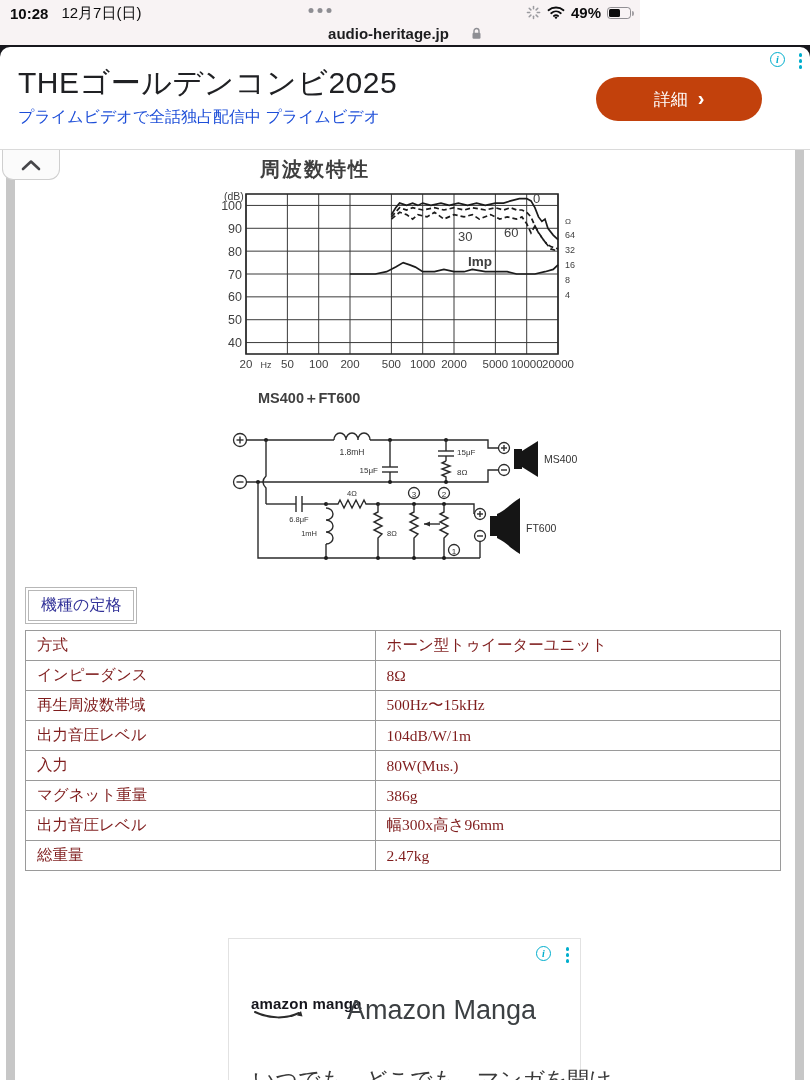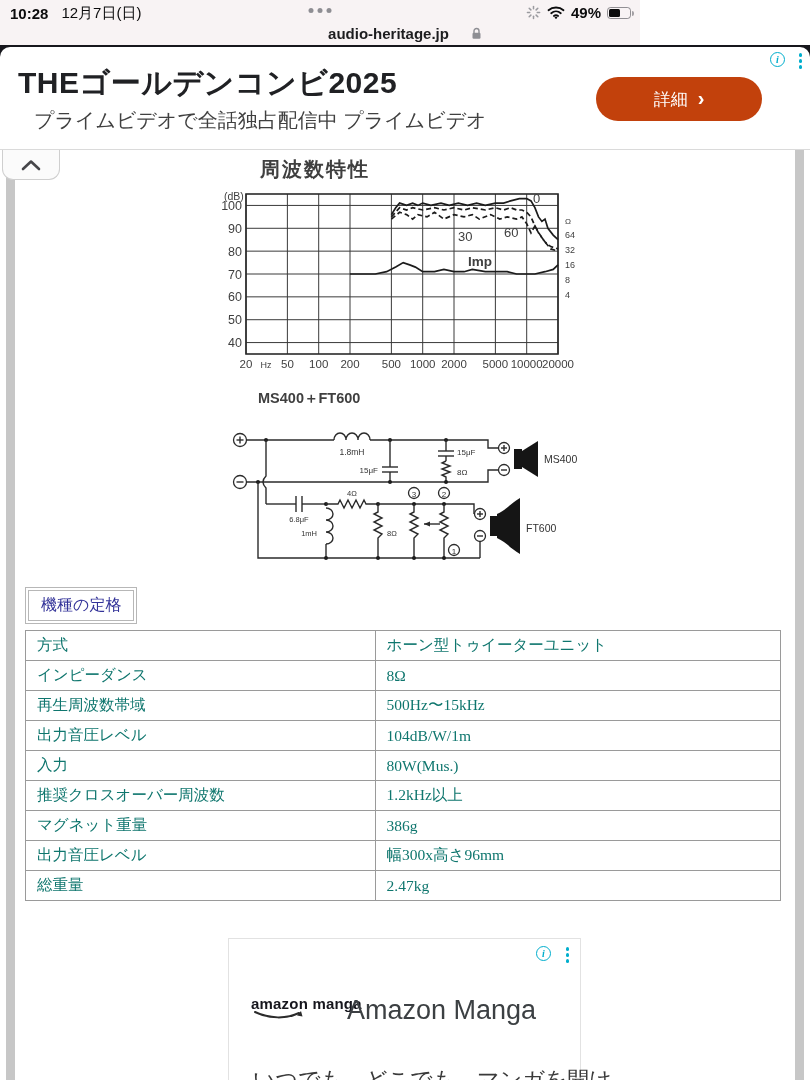--- a/index.html
+++ b/index.html
@@ -17,22 +17,22 @@
   .batt-pct{font-size:15px;font-weight:600;color:#0c0c0d;}
   .battery{position:relative;width:24px;height:12px;border:1px solid rgba(60,60,67,.55);border-radius:3.5px;}
   .battery .fill{position:absolute;left:1px;top:1px;bottom:1px;width:49%;background:#0c0c0d;border-radius:1.5px;}
   .battery .nub{position:absolute;right:-4px;top:3px;width:2.5px;height:5px;background:rgba(60,60,67,.45);border-radius:0 2px 2px 0;}
   .urlrow{position:absolute;left:0;top:21px;width:810px;height:24px;display:flex;align-items:center;justify-content:center;gap:22px;}
   .url-domain{font-size:15px;font-weight:600;color:#1d1d1f;}
   
   .topdark{position:absolute;left:0;top:45px;width:810px;height:14px;background:#17171c;}
   .adbanner{position:absolute;left:0;top:47px;width:810px;height:103px;background:#ffffff;
             border-radius:10px 10px 0 0;border-bottom:1px solid #dadada;}
-  .ad-title{position:absolute;left:18px;top:16px;font-size:30px;font-weight:700;color:#202124;letter-spacing:.5px;}
-  .ad-sub{position:absolute;left:34px;top:60px;font-size:20px;color:#404040;}
+  .ad-title{position:absolute;left:18px;top:16px;font-size:30px;font-weight:400;color:#202124;letter-spacing:.5px;}
+  .ad-sub{position:absolute;left:18px;top:60px;font-size:16px;color:#1d4ed8;}
   .ad-cta{position:absolute;right:48px;top:30px;width:166px;height:44px;border-radius:22px;background:#c2410c;
           color:#fff;font-size:17px;display:flex;align-items:center;justify-content:center;gap:10px;cursor:pointer;border:none;}
   .adchoice{position:absolute;top:5px;display:flex;align-items:center;justify-content:center;}
   .info-circ{width:15px;height:15px;border:1.5px solid #00aecd;border-radius:50%;color:#00aecd;
              font-size:10px;font-weight:700;display:flex;align-items:center;justify-content:center;
              font-family:"Liberation Serif",serif;font-style:italic;}
   .vdots{display:flex;flex-direction:column;gap:2.5px;}
   .vdots i{width:3.5px;height:3.5px;border-radius:50%;background:#00aecd;display:block;}
   
   .edge{position:absolute;top:150px;bottom:0;width:9px;background:#c7c7c7;}
@@ -49,21 +49,21 @@
   .s-dashed{stroke-dasharray:5 3;}
   .axis-t{font-family:"Liberation Sans",sans-serif;fill:#3f3f3f;}
   .wire{fill:none;stroke:#2b2b2b;stroke-width:1.4;}
   .comp-label{font-family:"Liberation Sans",sans-serif;fill:#333;}
   .term{fill:#fff;stroke:#2b2b2b;stroke-width:1.3;}
   .nodedot{fill:#1c1c1c;}
   
   .spec-link{position:absolute;left:25px;top:587px;padding:4px 12px;border:4px double #b7b7b7;
              background:#fff;font-family:Liberation Sans, sans-serif;font-size:16px;color:#333399;cursor:pointer;}
   .spec-table{position:absolute;left:25px;top:630px;width:756px;border-collapse:collapse;
-              font-family:"Liberation Serif",serif;font-size:15.5px;color:#0f766e;background:#fff;}
+              font-family:"Liberation Serif",serif;font-size:15.5px;color:#7f1d1d;background:#fff;}
   .spec-table td{border:1px solid #9a9a9a;padding:4px 11px;height:21px;vertical-align:middle;}
   .spec-table td.c1{width:46.3%;}
   
   .amz-card{position:absolute;left:228px;top:938px;width:353px;height:150px;background:#fff;
             border:1px solid #e2e2e2;cursor:pointer;}
   .amz-logo{position:absolute;left:22px;top:56px;font-size:15px;font-weight:700;color:#16161d;letter-spacing:.2px;}
   .amz-title{position:absolute;left:118px;top:56px;font-size:27px;color:#3c4043;}
   .amz-teaser{position:absolute;left:24px;top:126px;font-size:22px;color:#3a3a3a;white-space:nowrap;}
 </style>
 </head>
@@ -326,24 +326,20 @@
         </tr>
         <tr>
           <td class="c1">出力音圧レベル</td>
           <td>104dB/W/1m</td>
         </tr>
         <tr>
           <td class="c1">入力</td>
           <td>80W(Mus.)</td>
         </tr>
         <tr>
-          <td class="c1">推奨クロスオーバー周波数</td>
-          <td>1.2kHz以上</td>
-        </tr>
-        <tr>
           <td class="c1">マグネット重量</td>
           <td>386g</td>
         </tr>
         <tr>
           <td class="c1">出力音圧レベル</td>
           <td>幅300x高さ96mm</td>
         </tr>
         <tr>
           <td class="c1">総重量</td>
           <td>2.47kg</td>

